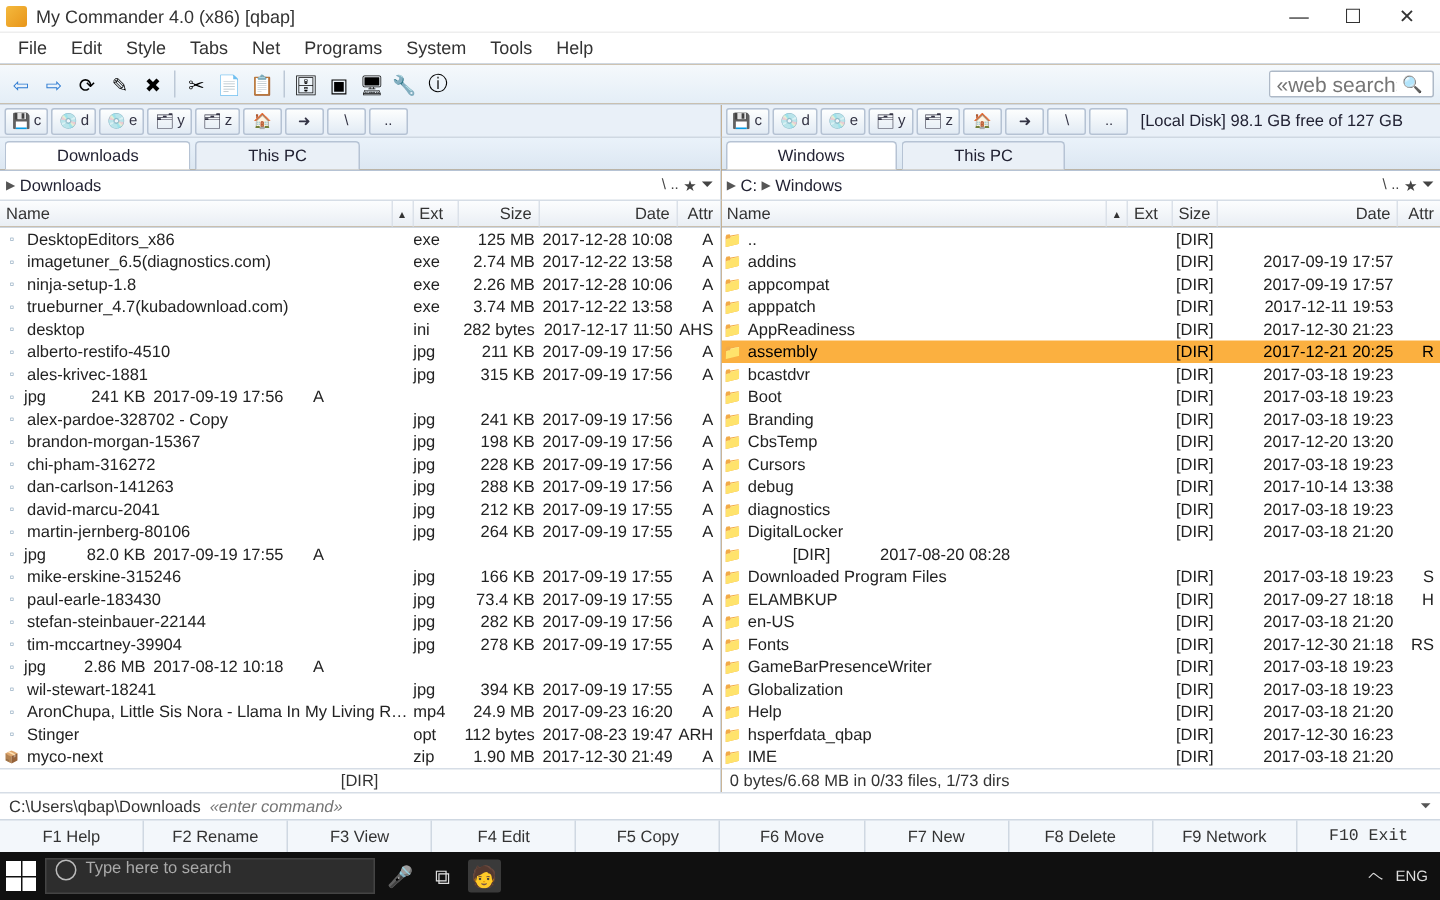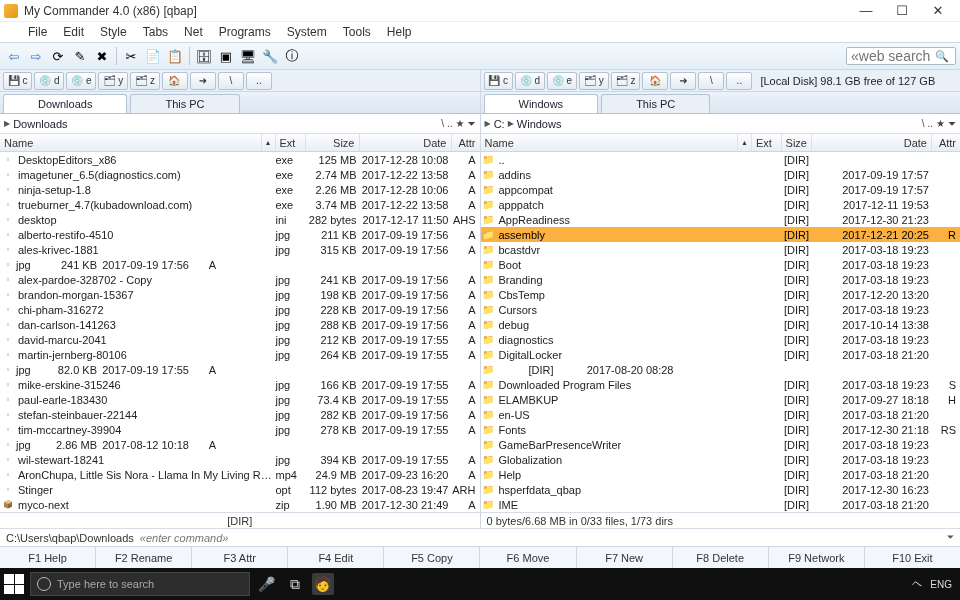--- a/index.html
+++ b/index.html
@@ -7,21 +7,21 @@
 .window { width: 960px; height: 600px; display: flex; flex-direction: column; background: #a16207; }
 
 
 .titlebar { height: 22px; display: flex; align-items: center; padding: 0 4px; background: #fff; border-bottom: 1px solid #eee; }
 .titlebar .app-icon { width: 14px; height: 14px; background: linear-gradient(135deg,#f4b93d,#e8951a); border-radius: 2px; margin-right: 6px; }
 .titlebar .title { flex: 1; font-size: 12px; color: #333; }
 .titlebar .win-btns { display: flex; gap: 0; }
 .titlebar .win-btn { width: 36px; height: 20px; display: flex; align-items: center; justify-content: center; font-size: 13px; color: #333; cursor: pointer; }
 
 
-.menubar { height: 20px; display: flex; align-items: center; padding: 0 20px; background: #fff; font-size: 12px; color: #333; }
+.menubar { height: 20px; display: flex; align-items: center; padding: 0 4px; background: #fff; font-size: 12px; color: #333; }
 .menubar .menu-item { padding: 2px 8px; cursor: pointer; }
 
 
 .toolbar { height: 28px; display: flex; align-items: center; padding: 2px 4px; background: linear-gradient(#f5f9fc,#e4eef7); border-top: 1px solid #cfd8e2; border-bottom: 1px solid #cfd8e2; gap: 2px; }
 .tb-btn { width: 20px; height: 20px; display: flex; align-items: center; justify-content: center; cursor: pointer; border-radius: 2px; font-size: 13px; }
 .tb-sep { width: 1px; height: 18px; background: #bcc8d6; margin: 0 2px; }
 .search-box { margin-left: auto; display: flex; align-items: center; border: 1px solid #aeb9c7; background: #fff; border-radius: 2px; height: 18px; width: 110px; }
 .search-box input { border: none; outline: none; font-size: 14px; color: #888; padding: 0 4px; width: 88px; }
 .search-box .mag { font-size: 11px; color: #666; padding-right: 3px; }
 
@@ -81,27 +81,27 @@
 
 
 .cmdrow { height: 18px; display: flex; align-items: center; background: #fff; border-top: 1px solid #d6dde6; font-size: 11px; }
 .cmdrow .cwd { padding: 0 6px; color: #333; }
 .cmdrow input { flex: 1; border: none; outline: none; font-size: 11px; font-style: italic; color: #888; background: #fff; }
 .cmdrow .dd { padding: 0 6px; font-size: 9px; color: #555; cursor: pointer; }
 
 
 .fkeys { height: 22px; display: flex; background: #f3f7fb; border-top: 1px solid #cfd8e2; }
 .fkey { flex: 1; display: flex; align-items: center; justify-content: center; border-right: 1px solid #cfd8e2; font-size: 11px; color: #333; cursor: pointer; }
-.fkey:last-child { border-right: none; }
+.fkey:last-child { border-right: none; font-family: Liberation Mono, monospace; }
 
 
 .taskbar { height: 32px; background: #101010; display: flex; align-items: center; padding: 0 4px; gap: 6px; color: #ddd; }
 .tb-start { width: 20px; height: 20px; display: grid; grid-template: 1fr 1fr/1fr 1fr; gap: 1px; cursor: pointer; }
 .tb-start span { background: #fff; }
-.tb-search { display: flex; align-items: center; background: #2d2d2d; border: 1px solid #444; height: 24px; width: 220px; padding: 0 6px; gap: 6px; font-size: 11px; color: #aaa; }
+.tb-search { display: flex; align-items: flex-start; background: #2d2d2d; border: 1px solid #444; height: 24px; width: 220px; padding: 0 6px; gap: 6px; font-size: 11px; color: #aaa; }
 .tb-circle { width: 14px; height: 14px; border: 1.5px solid #bbb; border-radius: 50%; }
 .tb-icon { width: 22px; height: 22px; display: flex; align-items: center; justify-content: center; cursor: pointer; font-size: 14px; }
 .tb-right { margin-left: auto; display: flex; align-items: center; gap: 8px; font-size: 10px; padding-right: 4px; }
 
 
 .aL { color: #2e7bd1; } .aR { color: #2e7bd1; }
 </style>
 </head>
 <body>
 
@@ -669,21 +669,21 @@
 
   <div class="cmdrow">
     <span class="cwd">C:\Users\qbap\Downloads</span>
     <input placeholder="«enter command»" style="">
     <span class="dd">⏷</span>
   </div>
 
   <div class="fkeys" id="fkeys">
       <div class="fkey">F1 Help</div>
       <div class="fkey">F2 Rename</div>
-      <div class="fkey">F3 Attr</div>
+      <div class="fkey">F3 View</div>
       <div class="fkey">F4 Edit</div>
       <div class="fkey">F5 Copy</div>
       <div class="fkey">F6 Move</div>
       <div class="fkey">F7 New</div>
       <div class="fkey">F8 Delete</div>
       <div class="fkey">F9 Network</div>
       <div class="fkey">F10 Exit</div>
     </div>
 
   <div class="taskbar">

